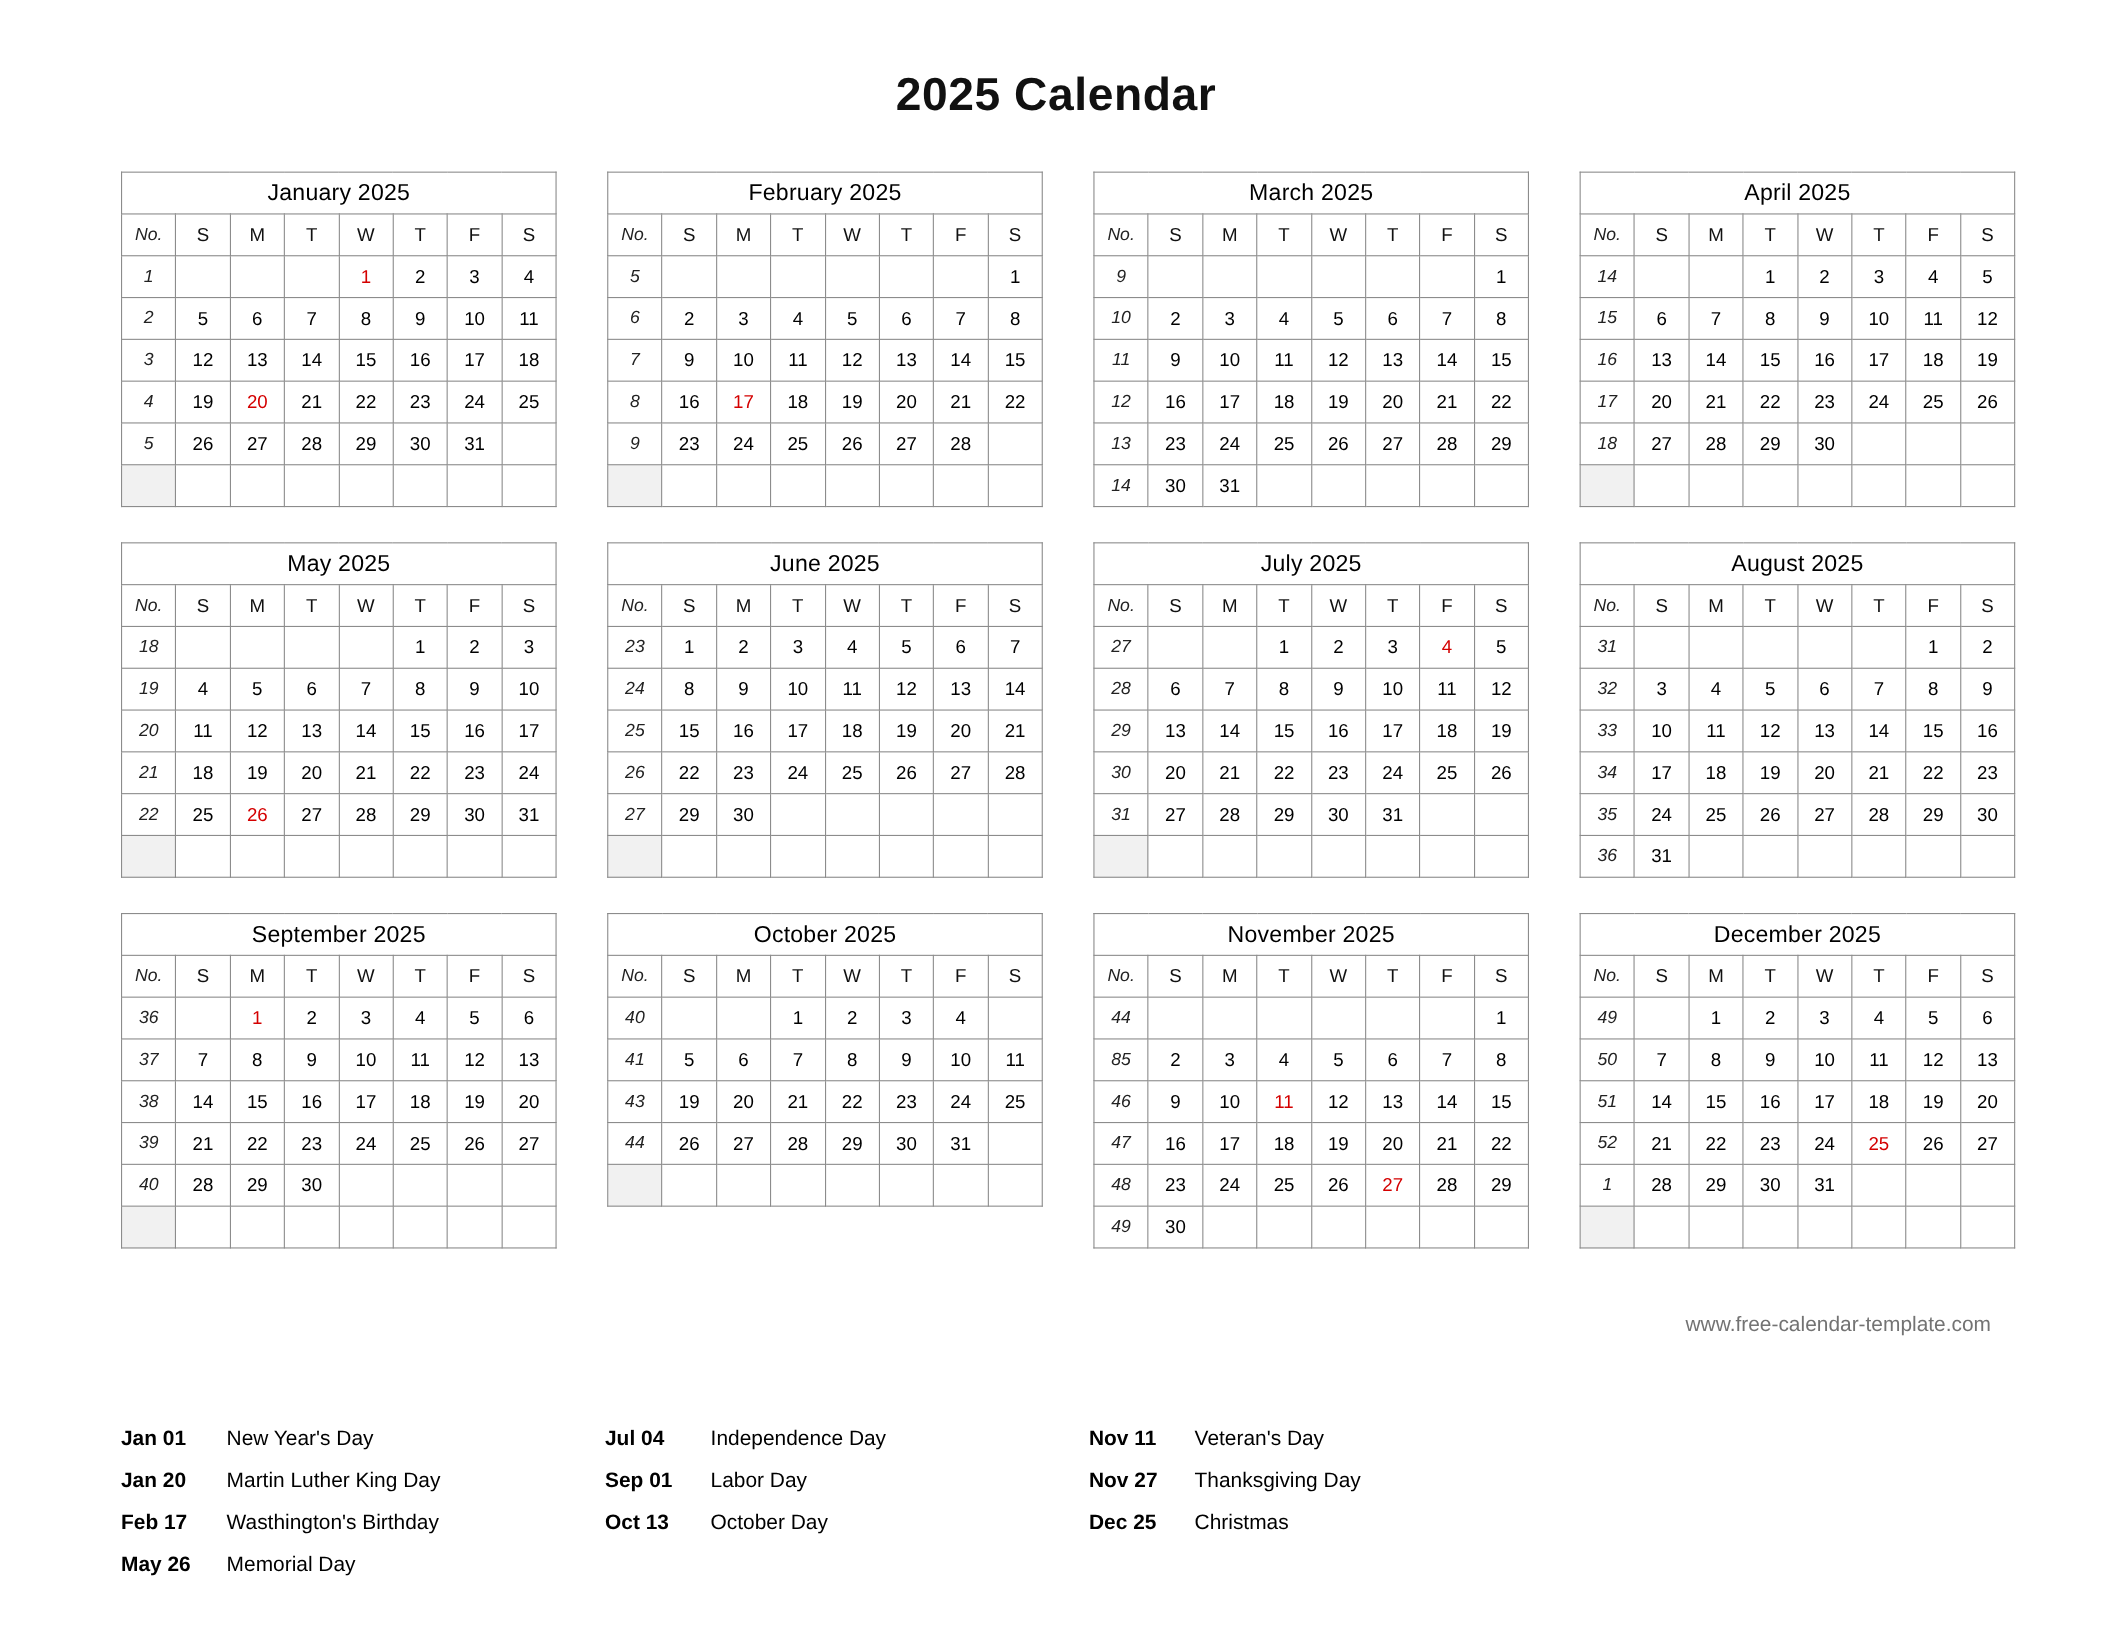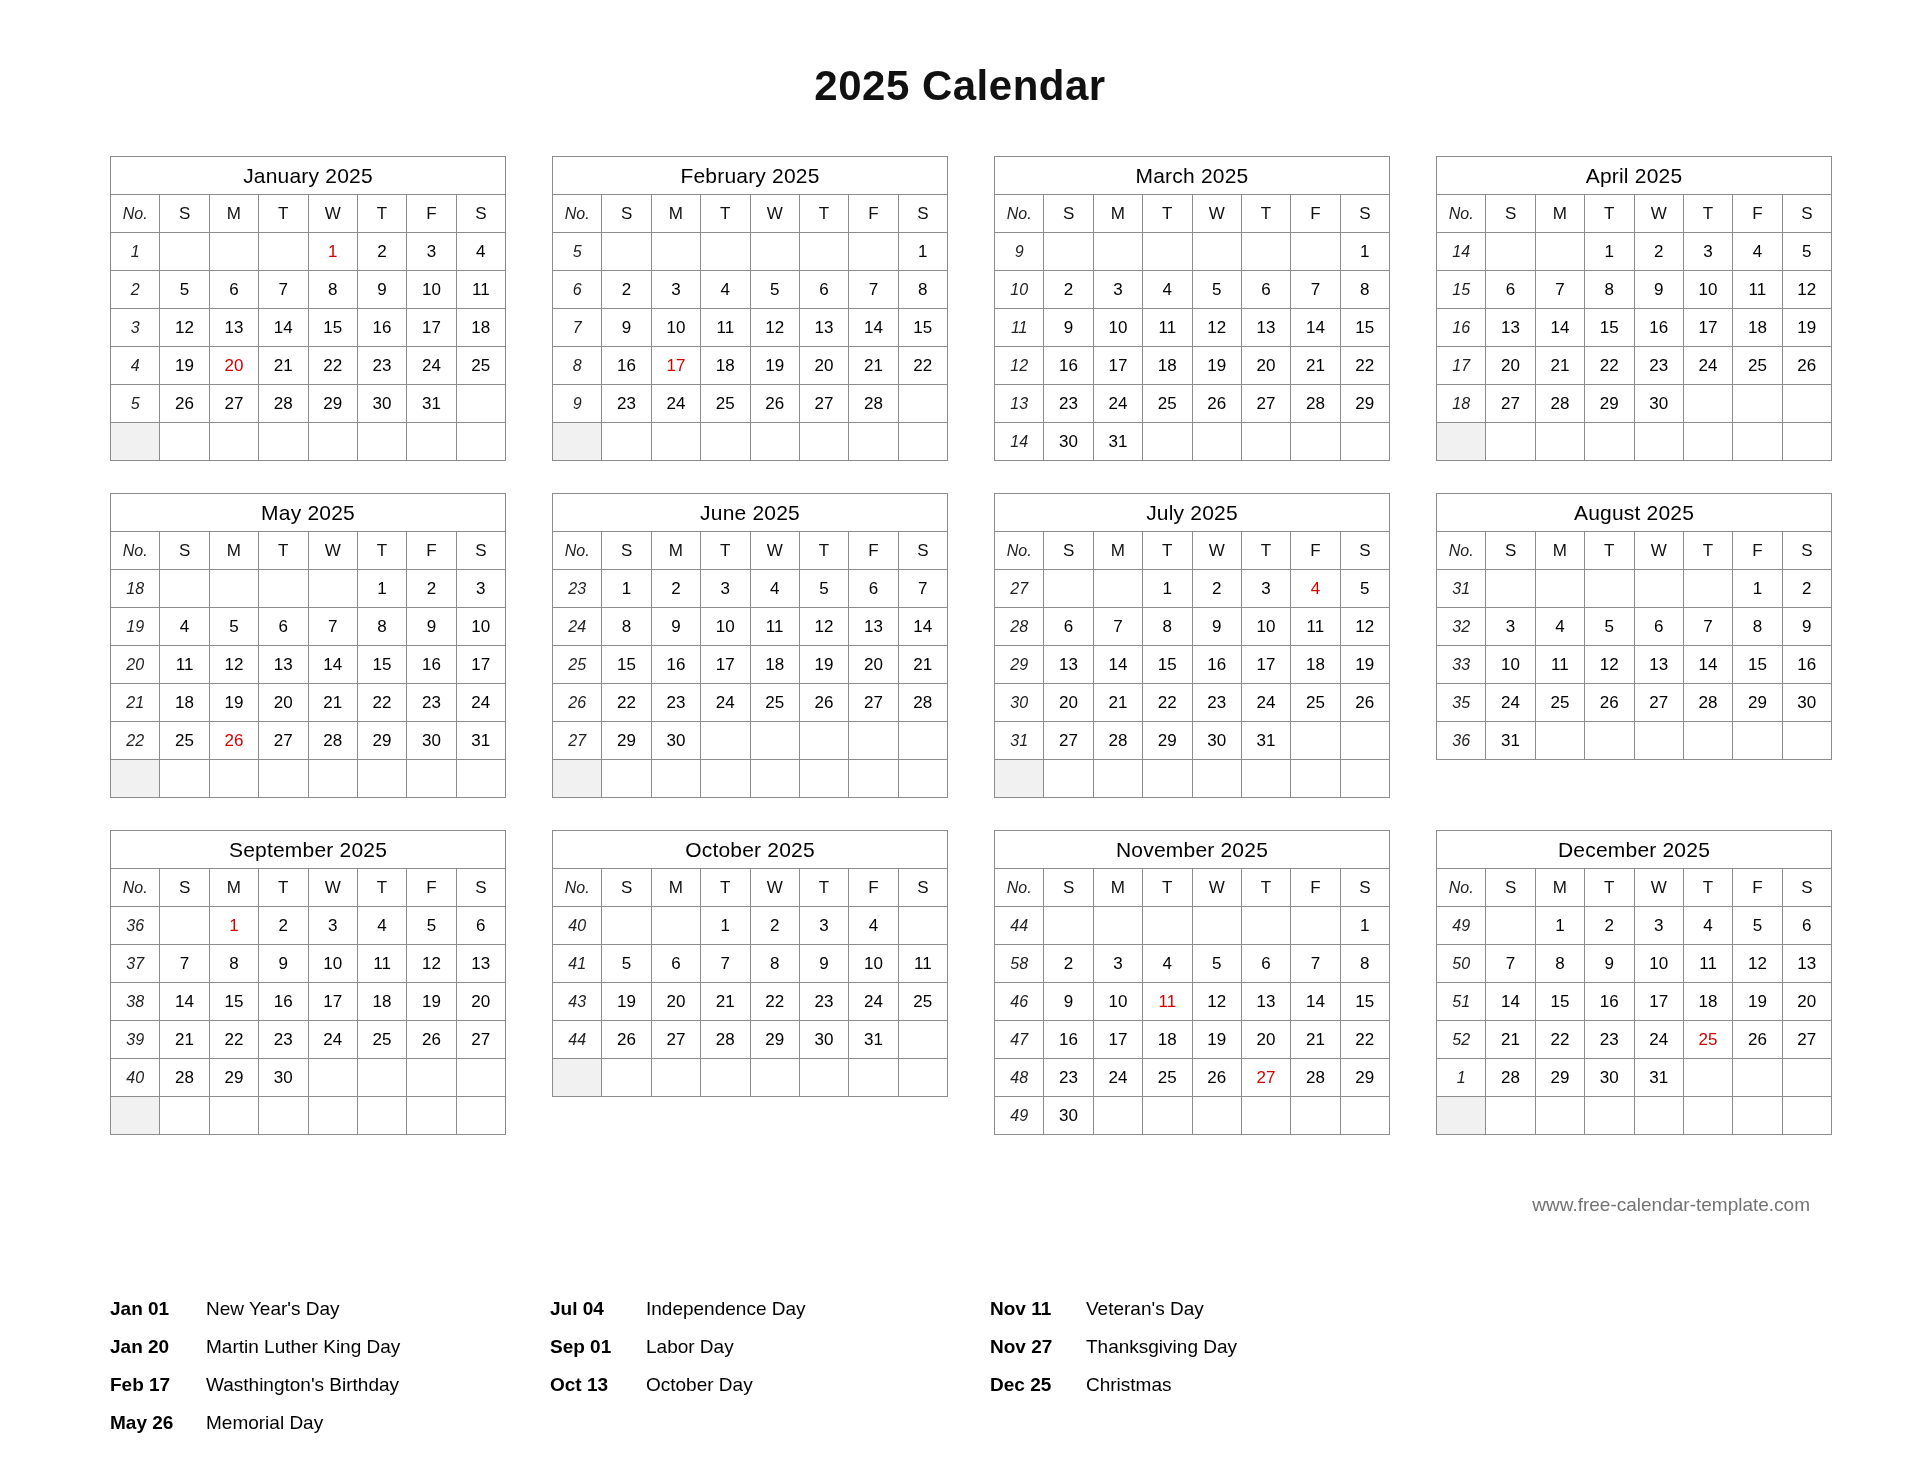--- a/index.html
+++ b/index.html
@@ -724,20 +724,30 @@
               <td class="wk">33</td>
               <td class="day">10</td>
               <td class="day">11</td>
               <td class="day">12</td>
               <td class="day">13</td>
               <td class="day">14</td>
               <td class="day">15</td>
               <td class="day">16</td>
             </tr>
             <tr>
+              <td class="wk">34</td>
+              <td class="day">17</td>
+              <td class="day">18</td>
+              <td class="day">19</td>
+              <td class="day">20</td>
+              <td class="day">21</td>
+              <td class="day">22</td>
+              <td class="day">23</td>
+            </tr>
+            <tr>
               <td class="wk">35</td>
               <td class="day">24</td>
               <td class="day">25</td>
               <td class="day">26</td>
               <td class="day">27</td>
               <td class="day">28</td>
               <td class="day">29</td>
               <td class="day">30</td>
             </tr>
             <tr>
@@ -921,21 +931,21 @@
               <td class="wk">44</td>
               <td class="day"></td>
               <td class="day"></td>
               <td class="day"></td>
               <td class="day"></td>
               <td class="day"></td>
               <td class="day"></td>
               <td class="day">1</td>
             </tr>
             <tr>
-              <td class="wk">58</td>
+              <td class="wk">85</td>
               <td class="day">2</td>
               <td class="day">3</td>
               <td class="day">4</td>
               <td class="day">5</td>
               <td class="day">6</td>
               <td class="day">7</td>
               <td class="day">8</td>
             </tr>
             <tr>
               <td class="wk">46</td>

